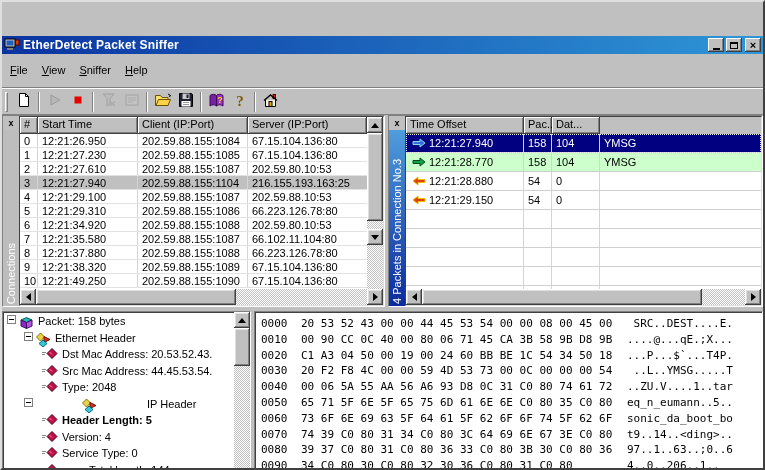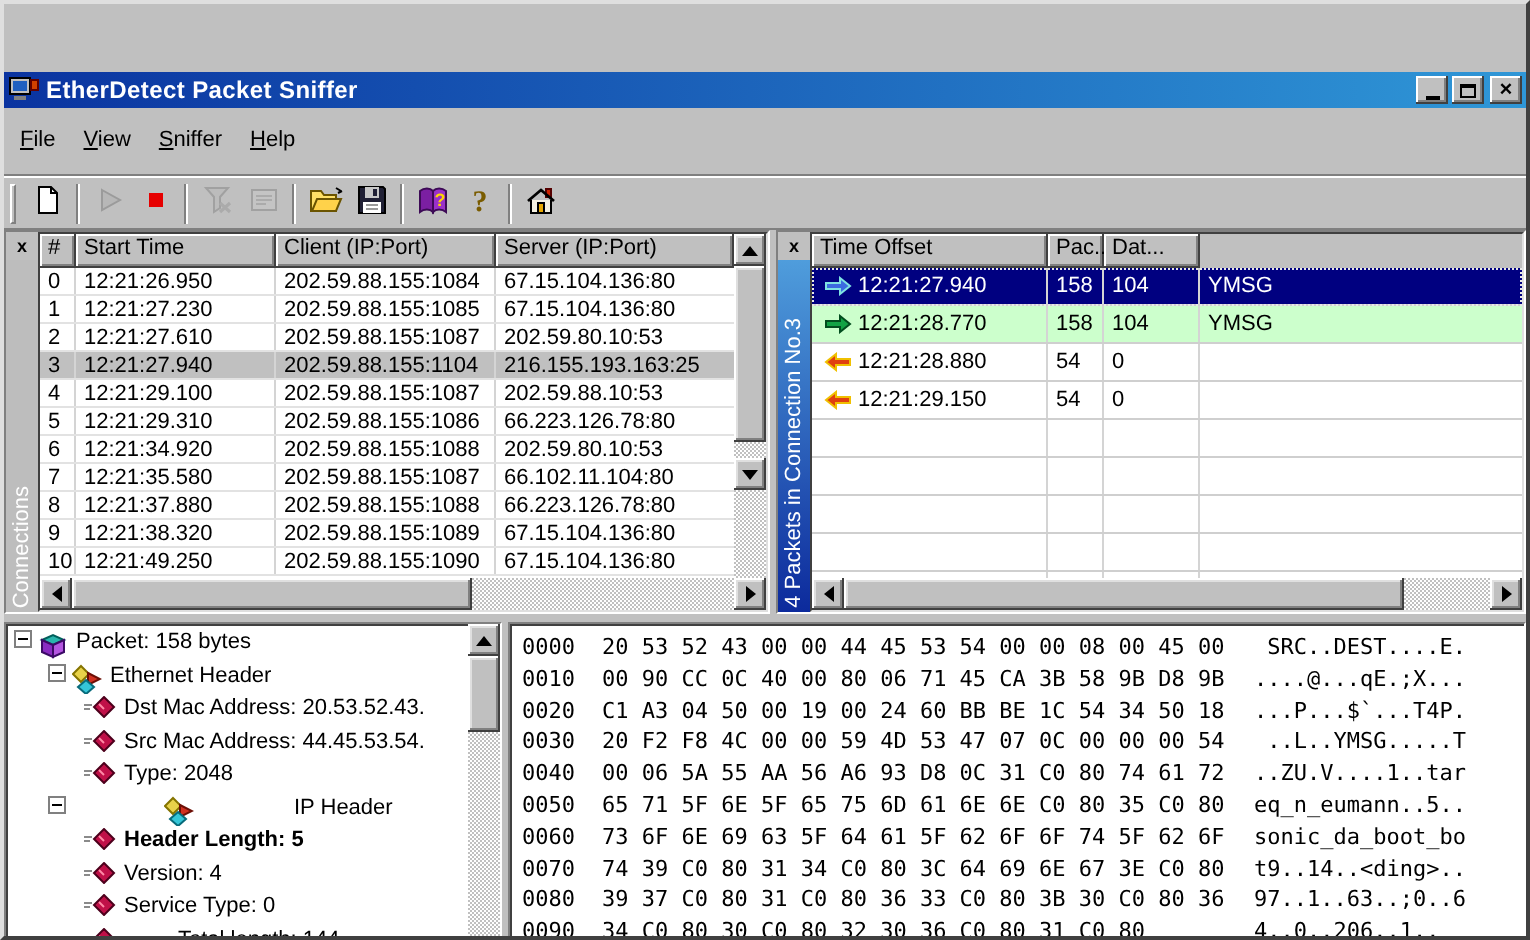--- a/index.html
+++ b/index.html
@@ -606,21 +606,21 @@
 
       </div>
 
       <div class="vsplit"></div>
 
       <div class="hex-panel">
         <div class="hex-content" id="hex-body">
             <div class="hex-row"><span class="hx-off">0000</span><span class="hx-bytes">20 53 52 43 00 00 44 45 53 54 00 00 08 00 45 00</span><span class="hx-ascii"> SRC..DEST....E.</span></div>
             <div class="hex-row"><span class="hx-off">0010</span><span class="hx-bytes">00 90 CC 0C 40 00 80 06 71 45 CA 3B 58 9B D8 9B</span><span class="hx-ascii">....@...qE.;X...</span></div>
             <div class="hex-row"><span class="hx-off">0020</span><span class="hx-bytes">C1 A3 04 50 00 19 00 24 60 BB BE 1C 54 34 50 18</span><span class="hx-ascii">...P...$`...T4P.</span></div>
-            <div class="hex-row"><span class="hx-off">0030</span><span class="hx-bytes">20 F2 F8 4C 00 00 59 4D 53 47 07 0C 00 00 00 54</span><span class="hx-ascii"> ..L..YMSG.....T</span></div>
+            <div class="hex-row"><span class="hx-off">0030</span><span class="hx-bytes">20 F2 F8 4C 00 00 59 4D 53 73 00 0C 00 00 00 54</span><span class="hx-ascii"> ..L..YMSG.....T</span></div>
             <div class="hex-row"><span class="hx-off">0040</span><span class="hx-bytes">00 06 5A 55 AA 56 A6 93 D8 0C 31 C0 80 74 61 72</span><span class="hx-ascii">..ZU.V....1..tar</span></div>
             <div class="hex-row"><span class="hx-off">0050</span><span class="hx-bytes">65 71 5F 6E 5F 65 75 6D 61 6E 6E C0 80 35 C0 80</span><span class="hx-ascii">eq_n_eumann..5..</span></div>
             <div class="hex-row"><span class="hx-off">0060</span><span class="hx-bytes">73 6F 6E 69 63 5F 64 61 5F 62 6F 6F 74 5F 62 6F</span><span class="hx-ascii">sonic_da_boot_bo</span></div>
             <div class="hex-row"><span class="hx-off">0070</span><span class="hx-bytes">74 39 C0 80 31 34 C0 80 3C 64 69 6E 67 3E C0 80</span><span class="hx-ascii">t9..14..&lt;ding&gt;..</span></div>
             <div class="hex-row"><span class="hx-off">0080</span><span class="hx-bytes">39 37 C0 80 31 C0 80 36 33 C0 80 3B 30 C0 80 36</span><span class="hx-ascii">97..1..63..;0..6</span></div>
             <div class="hex-row"><span class="hx-off">0090</span><span class="hx-bytes">34 C0 80 30 C0 80 32 30 36 C0 80 31 C0 80</span><span class="hx-ascii">4..0..206..1..</span></div>
           </div>
 
       </div>
     </div>

